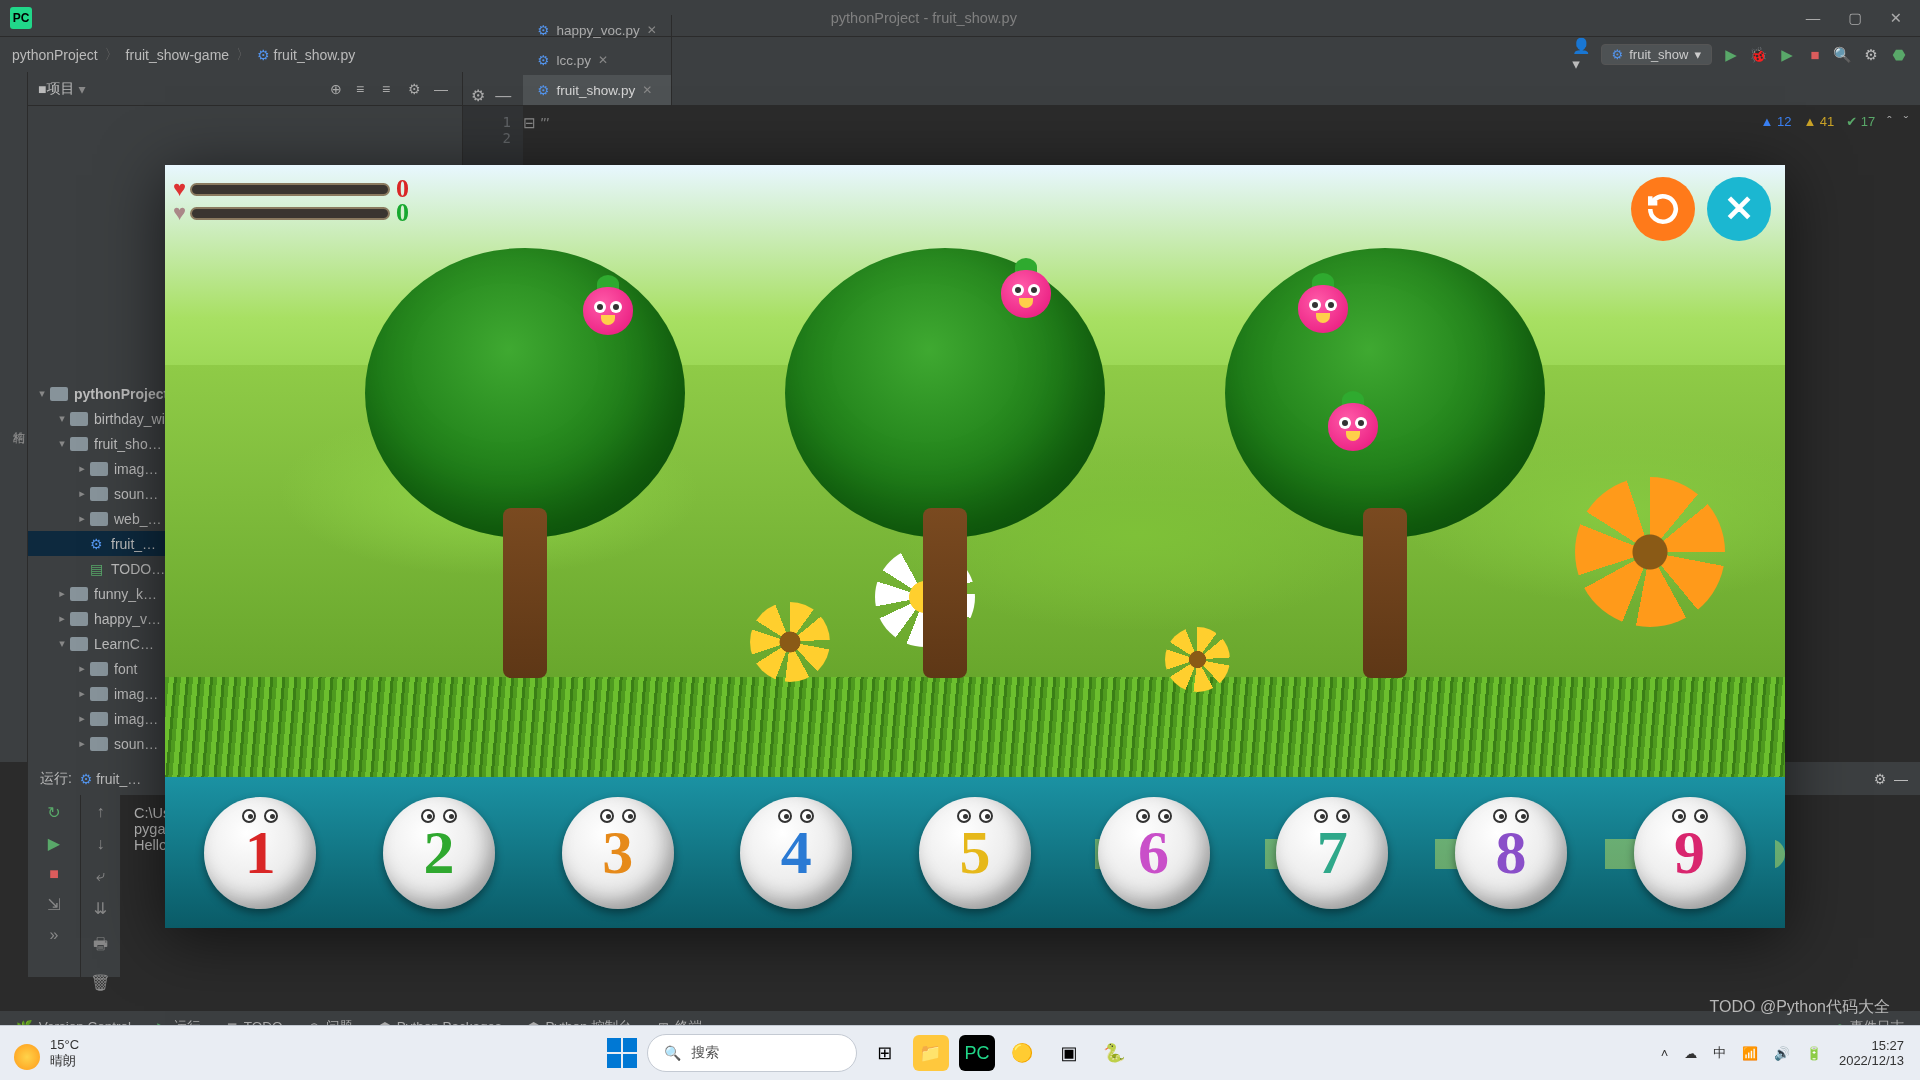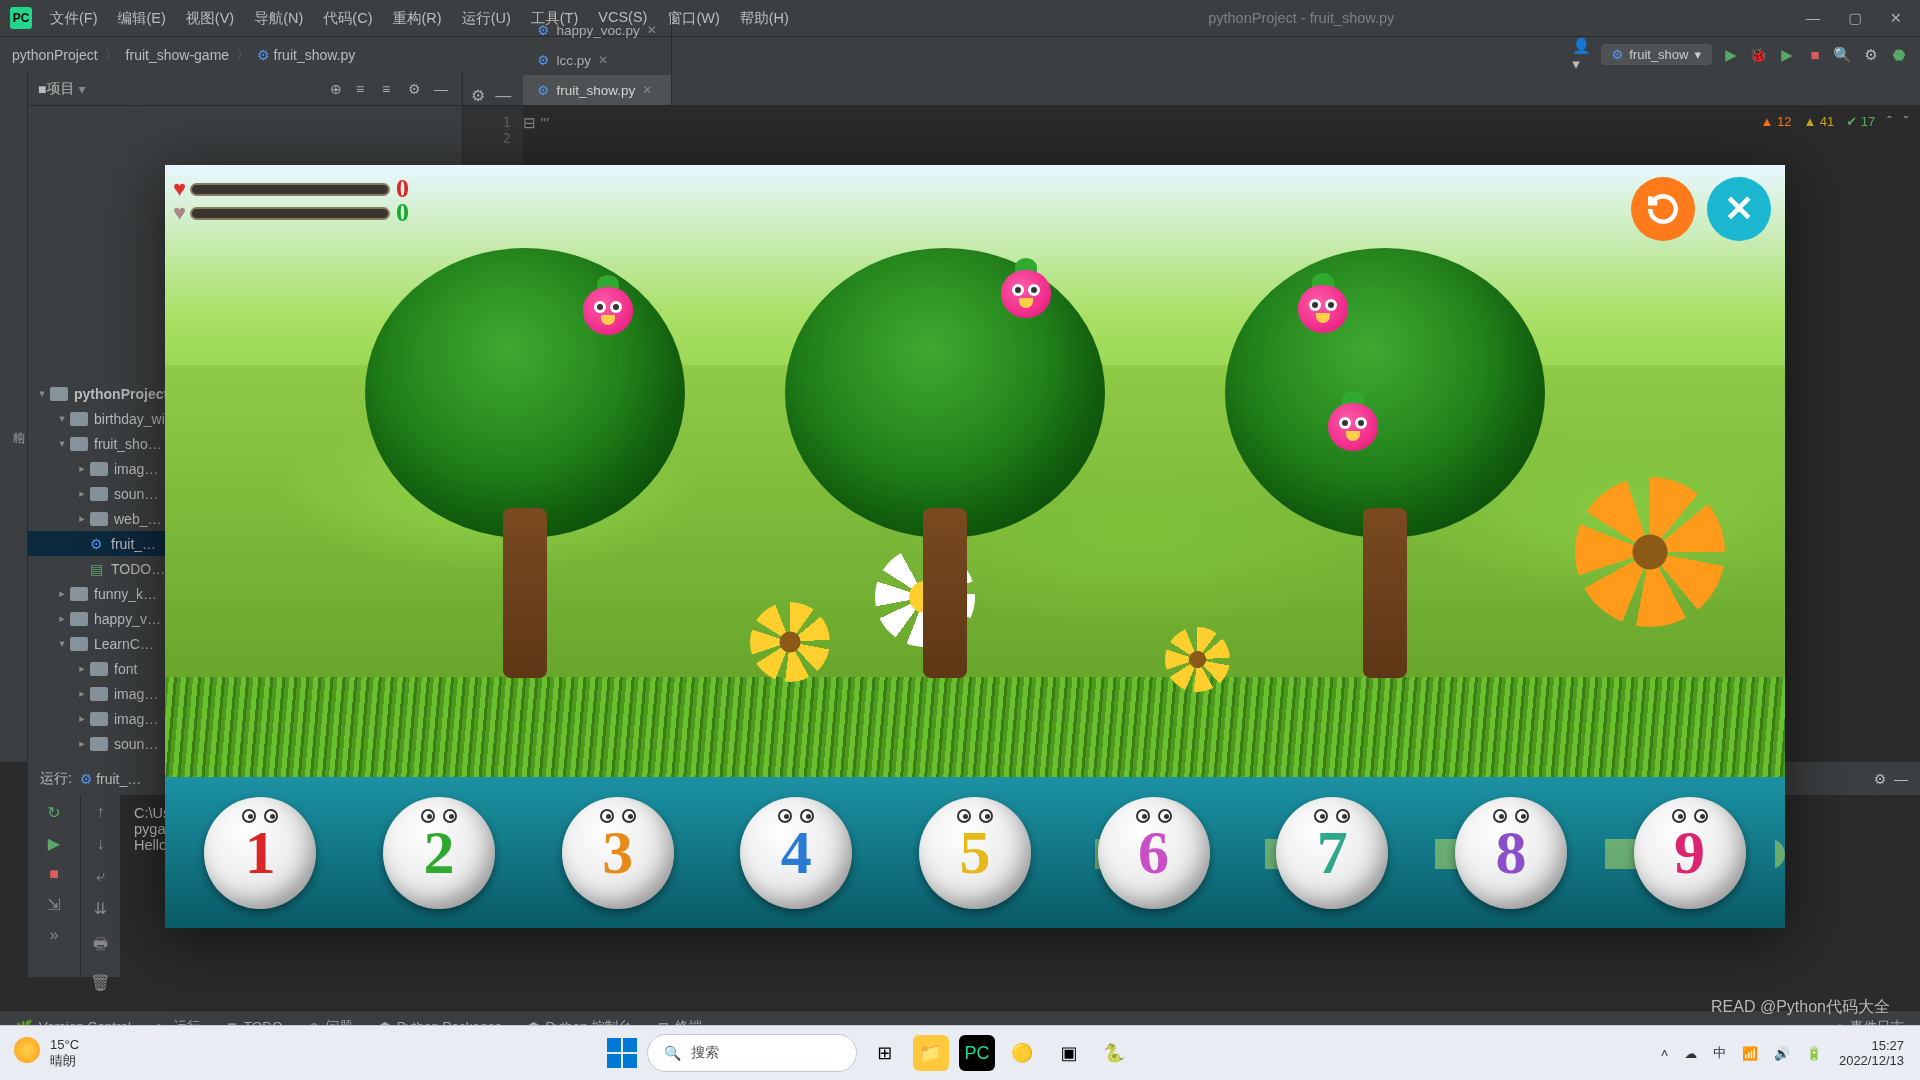--- a/index.html
+++ b/index.html
@@ -37,21 +37,21 @@
 .tabbar .pre{display:flex;gap:10px;align-items:center;margin-right:12px;color:#aaa;}
 .tab{padding:7px 14px;color:#aaa;display:flex;align-items:center;gap:7px;font-size:13.5px;border-right:1px solid #2b2b2b;}
 .tab.active{background:#4e5254;color:#d4d4d4;}
 .tab .x{color:#888;font-size:12px;}
 .editor-body{flex:1;display:flex;position:relative;}
 .gutter-num{width:60px;background:#313335;color:#606366;font-size:14px;text-align:right;padding:8px 12px 0 0;font-family:monospace;}
 .code{flex:1;font-family:Consolas,monospace;font-size:15px;color:#a9b7c6;padding:8px 0;position:relative;}
 .code .ln{height:22px;}
 .code .c-str{color:#808080;font-style:italic;}
 .insp{position:absolute;right:12px;top:8px;display:flex;gap:12px;font-size:13px;color:#aaa;align-items:center;}
-.insp .err{color:#f97316;}
+.insp .err{color:#3b82f6;}
 .insp .warn{color:#c9a227;}
 .insp .ok{color:#59a869;}
 .game-window{position:absolute;left:165px;top:165px;width:1620px;height:763px;background:#fff;box-shadow:0 10px 60px rgba(0,0,0,.6);}
 .game-sky{height:612px;position:relative;overflow:hidden;background:linear-gradient(#e8f7ff 0%,#a8e063 25%,#7cc233 55%,#5fa226 100%);}
 .grass-far{position:absolute;left:0;right:0;top:200px;height:420px;}
 .grass-far::before{content:"";position:absolute;left:0;right:0;top:0;height:420px;background:
  radial-gradient(ellipse 300px 120px at 20% 30%,#91d448,transparent 70%),
  radial-gradient(ellipse 350px 140px at 60% 40%,#7ec138,transparent 70%),
  radial-gradient(ellipse 320px 130px at 90% 35%,#86c940,transparent 70%),
  linear-gradient(#8fcb47,#5b9a23);}
@@ -92,48 +92,35 @@
 .run-panel{position:absolute;left:28px;right:0;top:762px;height:215px;background:#2b2b2b;border-top:1px solid #3c3f41;display:flex;}
 .run-header{position:absolute;top:0;left:0;right:0;height:32px;background:#3c3f41;display:flex;align-items:center;padding:0 12px;color:#bbb;font-size:14px;}
 .run-gutter{width:52px;background:#3c3f41;margin-top:32px;display:flex;flex-direction:column;align-items:center;padding-top:8px;gap:12px;color:#888;}
 .run-gutter2{width:40px;background:#3c3f41;margin-top:32px;border-left:1px solid #2b2b2b;display:flex;flex-direction:column;align-items:center;padding-top:8px;gap:14px;color:#888;}
 .run-out{flex:1;margin-top:32px;padding:10px 14px;font-family:Consolas,monospace;font-size:14.5px;color:#bbb;}
 .bottom-tools{position:absolute;left:0;right:0;bottom:38px;height:32px;background:#3c3f41;border-top:1px solid #2b2b2b;display:flex;align-items:center;gap:26px;padding:0 16px;color:#aaa;font-size:13.5px;}
 .bottom-tools .item{display:flex;align-items:center;gap:6px;}
 .statusbar{position:absolute;left:0;right:0;bottom:0;height:38px;background:#3c3f41;border-top:1px solid #2b2b2b;display:flex;align-items:center;padding:0 12px;color:#999;font-size:13px;}
 .statusbar .r{margin-left:auto;display:flex;gap:18px;}
 .taskbar{position:absolute;left:0;right:0;bottom:0;height:55px;background:#e9edf3;border-top:1px solid #c4cad3;display:flex;align-items:center;z-index:999;}
-.taskbar .weather{display:flex;align-items:flex-start;gap:10px;margin-left:14px;color:#333;font-size:13px;}
+.taskbar .weather{display:flex;align-items:flex-end;gap:10px;margin-left:14px;color:#333;font-size:13px;}
 .taskbar .sun{width:26px;height:26px;border-radius:50%;background:radial-gradient(#ffd34a,#ff9a1a);}
 .taskbar .center{margin:0 auto;display:flex;align-items:center;gap:10px;}
 .taskbar .winlogo{width:30px;height:30px;display:grid;grid-template:1fr 1fr/1fr 1fr;gap:2px;}
 .taskbar .winlogo span{background:#0078d4;}
 .taskbar .search{width:210px;height:38px;background:#fff;border:1px solid #c4cad3;border-radius:22px;display:flex;align-items:center;padding:0 16px;color:#555;gap:10px;font-size:14px;}
 .taskbar .app{width:36px;height:36px;border-radius:6px;display:flex;align-items:center;justify-content:center;font-size:18px;}
 .taskbar .tray{margin-right:16px;display:flex;align-items:center;gap:16px;color:#333;font-size:13px;}
 .watermark{position:absolute;right:30px;bottom:62px;color:#cfcfcf;font-size:16px;z-index:998;opacity:.85;pointer-events:none;}
 </style>
 </head>
 <body>
 
 <div class="titlebar">
   <div class="logo">PC</div>
-  <div class="menu-root" id="menu-root">
-      <span>文件(F)</span>
-      <span>编辑(E)</span>
-      <span>视图(V)</span>
-      <span>导航(N)</span>
-      <span>代码(C)</span>
-      <span>重构(R)</span>
-      <span>运行(U)</span>
-      <span>工具(T)</span>
-      <span>VCS(S)</span>
-      <span>窗口(W)</span>
-      <span>帮助(H)</span>
-    </div>
   <div class="wintitle">pythonProject - fruit_show.py</div>
   <div class="winbtns">
     <span>―</span>
     <span>▢</span>
     <span>✕</span>
   </div>
 </div>
 
 <div class="breadcrumb">
   <span>pythonProject</span>
@@ -531,21 +518,21 @@
           <span></span>
           <span></span>
         </div>8</div>
       <div class="num-btn c9"><div class="eyes">
           <span></span>
           <span></span>
         </div>9</div>
     </div>
 </div>
 
-<div class="watermark">READ @Python代码大全</div>
+<div class="watermark">TODO @Python代码大全</div>
 
 <div class="taskbar">
   <div class="weather">
     <div class="sun"></div>
     <div>
         <div>15°C</div>
         <div>晴朗</div>
       </div>
   </div>
   <div class="center">

